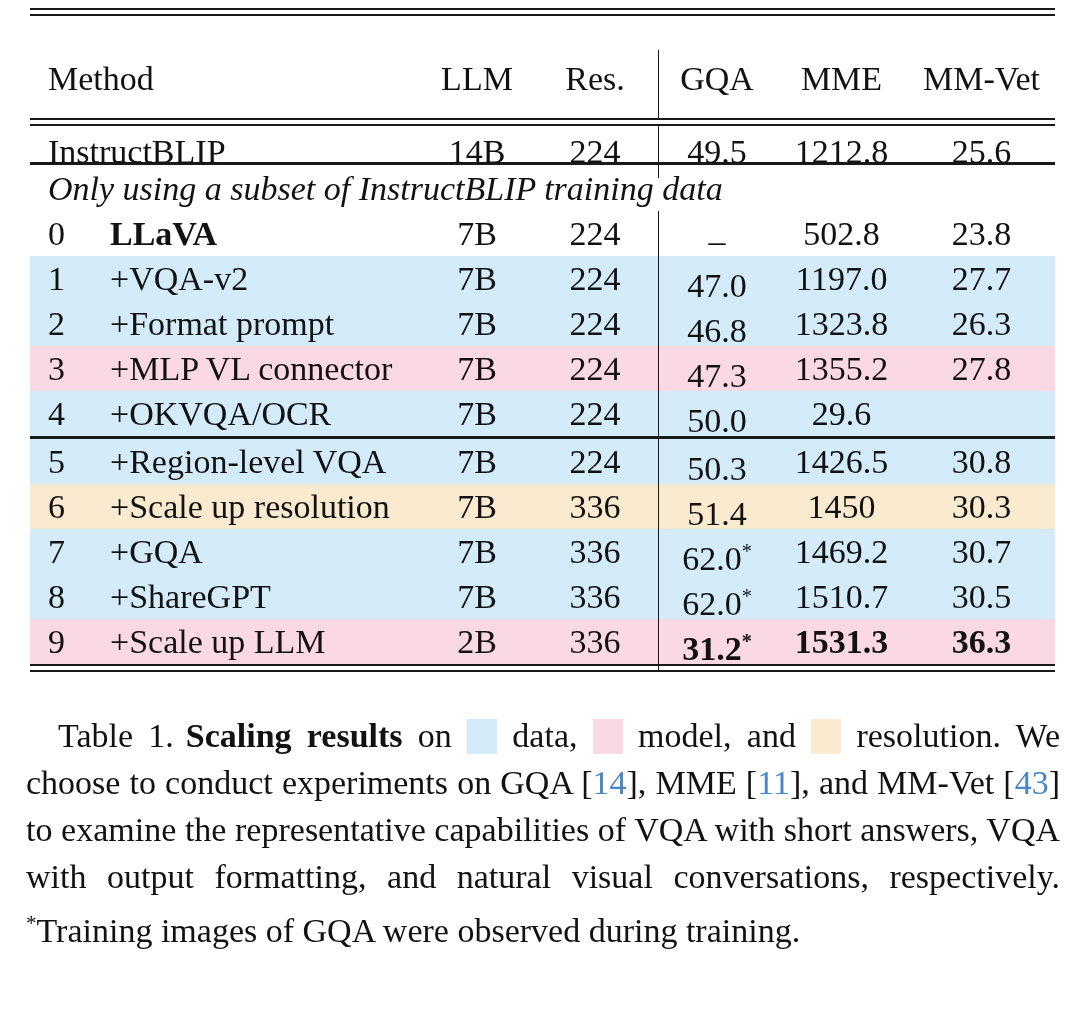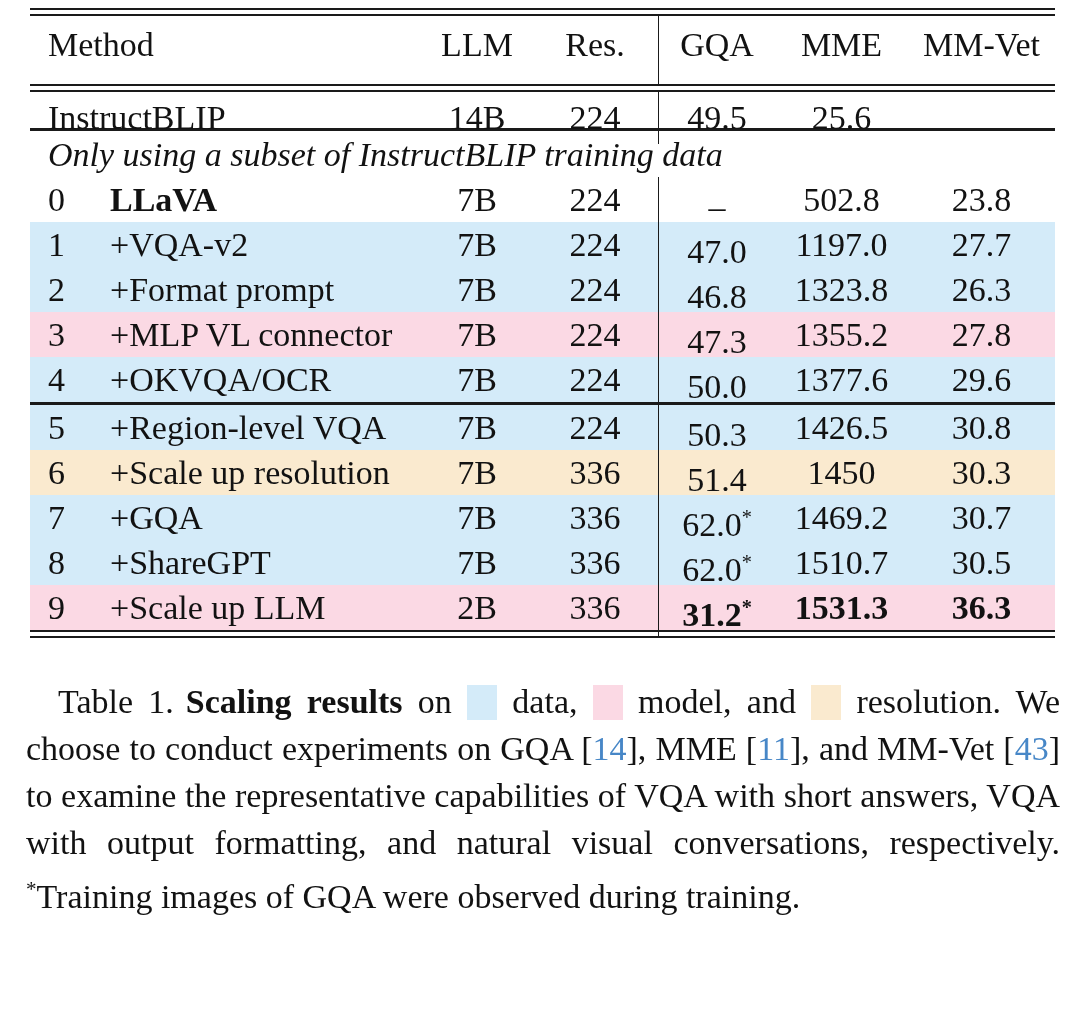--- a/index.html
+++ b/index.html
@@ -4,21 +4,21 @@
 <style>
   html,body{margin:0;padding:0;}
   body{
     width:1080px;height:1026px;overflow:hidden;background:#ffffff;
     font-family:"Liberation Serif","DejaVu Serif",serif;color:#121212;
   }
   .table-wrap{margin:8px 25px 0 30px;width:1025px;}
   .rule-double{height:4px;border-top:2.5px solid #1a1a1a;border-bottom:2.5px solid #1a1a1a;}
   .rule-single{height:0;border-top:3px solid #1a1a1a;}
   .row{display:grid;grid-template-columns:62px 330px 110px 126px 117px 133px 147px;font-size:34px;}
-  .header-row{height:68px;line-height:57px;}
+  .header-row{height:68px;line-height:57px;margin-top:34px;}
   .baseline-row{height:36px;line-height:52px;}
   .section-row{height:46px;line-height:48px;font-family:Liberation Serif, serif;}
   .data-row{height:45px;line-height:45px;}
   .c{white-space:nowrap;}
   .left{text-align:left;padding-left:18px;}
   .ctr{text-align:center;}
   .span2{grid-column:1 / 3;}
   .spanall{grid-column:1 / -1;font-style:italic;}
   .dv{border-left:1.5px solid #1a1a1a;}
   .bold{font-weight:bold;}
@@ -45,20 +45,21 @@
     <span class="c ctr">MM-Vet</span>
   </div>
 
   <div class="rule-double"></div>
 
   <div class="row baseline-row">
     <span class="c left span2">InstructBLIP</span>
     <span class="c ctr">14B</span>
     <span class="c ctr">224</span>
     <span class="c ctr dv">49.5</span>
+    <span class="c ctr">1212.8</span>
     <span class="c ctr">25.6</span>
   </div>
 
   <div class="rule-single"></div>
 
   <div class="row section-row">
     <span class="c left spanall">Only using a subset of InstructBLIP training data</span>
   </div>
 
   <div class="row data-row">
@@ -100,21 +101,20 @@
     <span class="c ctr">1355.2</span>
     <span class="c ctr">27.8</span>
   </div>
 
   <div class="row data-row" style="background-color: rgb(212, 235, 249);">
     <span class="c left">4</span>
     <span class="c left">+OKVQA/OCR</span>
     <span class="c ctr">7B</span>
     <span class="c ctr">224</span>
     <span class="c ctr dv"><span>50.0</span><sup class="star"></sup></span>
-    <span class="c ctr">1377.6</span>
     <span class="c ctr">29.6</span>
   </div>
 
   <div class="rule-single"></div>
 
 
   <div class="row data-row" style="background-color: rgb(212, 235, 249);">
     <span class="c left">5</span>
     <span class="c left">+Region-level VQA</span>
     <span class="c ctr">7B</span>

